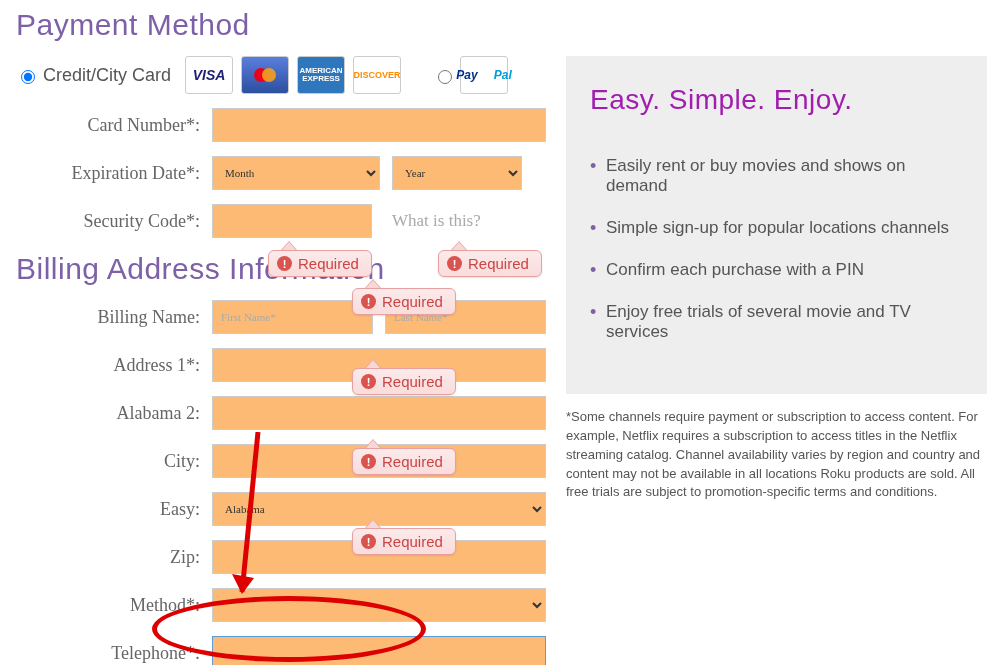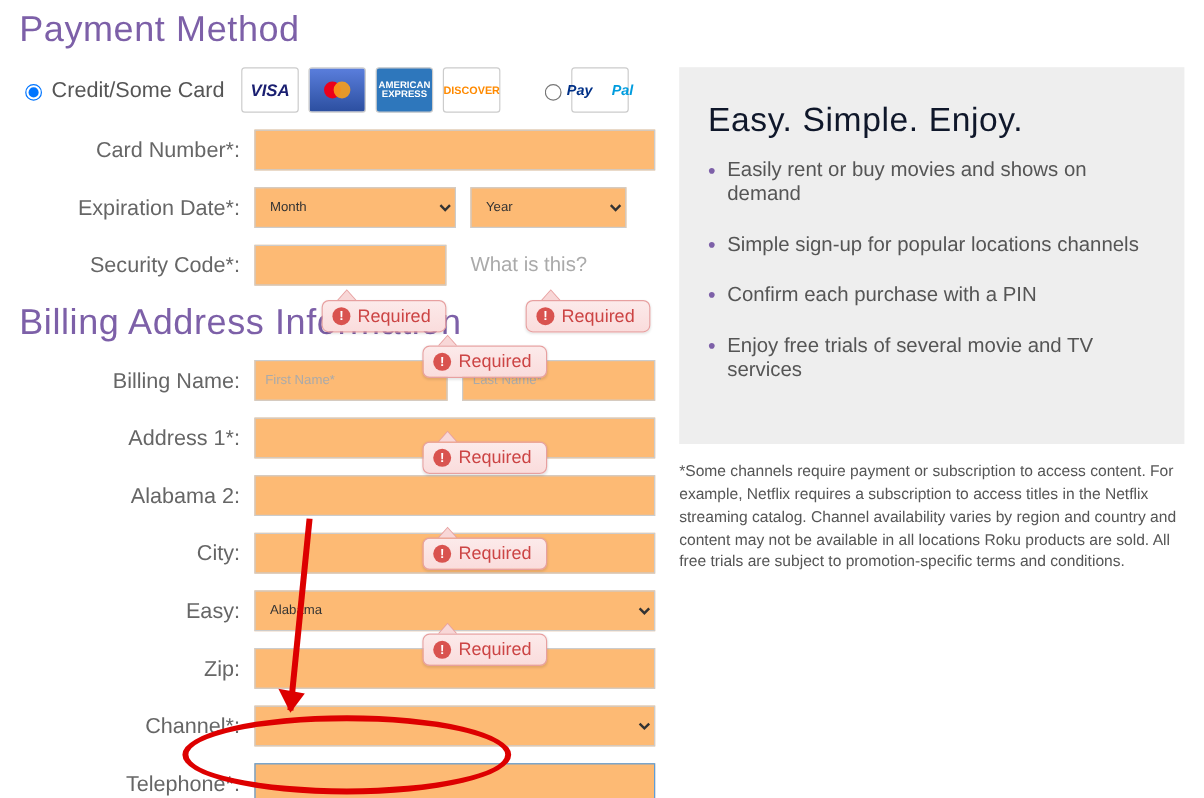--- a/index.html
+++ b/index.html
@@ -56,20 +56,21 @@
   .gap { width:20px; }
 
   .layout { display: flex; align-items: flex-start; position: relative; }
   .left-col { width: 530px; }
   .right-col { flex: 1; margin-left: 20px; }
 
   .form-row {
     display: flex;
     align-items: center;
     margin-bottom: 14px;
+    font-family: Liberation Serif, serif;
   }
   .lbl {
     width: 196px;
     text-align: right;
     padding-right: 12px;
     font-size: 18px;
     color: #666;
   }
   .field {
     flex: 1;
@@ -92,24 +93,24 @@
   input[type=text].focused { border-color: #5b9dd9; outline: none; }
   select { width: 168px; }
   select.full { width: 100%; }
   .hint { color:#aaa; font-size:17px; margin-left:8px;text-align:right; }
 
   .info-box {
     background: #eeeeee;
     padding: 28px 24px 30px 24px;
   }
   .info-title {
-    color: #0f172a;
+    color: #a21caf;
     font-size: 28px;
     font-weight: 300;
-    margin: 0 0 16px 0;
+    margin: 0 0 40px 0;
     letter-spacing: .5px;
   }
   .bullets { list-style: none; padding: 0; margin: 0; }
   .bullets li {
     font-size: 17px;
     color: #555;
     margin-bottom: 22px;
     padding-left: 16px;
     position: relative;
   }
@@ -180,21 +181,21 @@
 
 <div class="container">
 
   <h2 class="purple">Payment Method</h2>
 
   <div class="layout">
     <div class="left-col">
 
       <div class="top-row">
         <input type="radio" class="radio" checked="" style="">
-        <span class="pay-label">Credit/Some Card</span>
+        <span class="pay-label">Credit/City Card</span>
         <span class="card-logo visa">VISA</span>
         <span class="card-logo mc">
           <svg width="28" height="16" viewBox="0 0 28 16">
               <circle cx="10" cy="8" r="7" fill="#eb001b"></circle>
               <circle cx="18" cy="8" r="7" fill="#f79e1b" fill-opacity=".9"></circle>
             </svg>
         </span>
         <span class="card-logo amex">AMERICAN EXPRESS</span>
         <span class="card-logo disc">DISCOVER</span>
         <span class="gap"></span>
@@ -267,21 +268,21 @@
       </div>
 
       <div class="form-row">
         <div class="lbl">Zip:</div>
         <div class="field">
             <input type="text" value="" style="">
           </div>
       </div>
 
       <div class="form-row">
-        <div class="lbl">Channel*:</div>
+        <div class="lbl">Method*:</div>
         <div class="field">
             <select class="full"><option></option></select>
           </div>
       </div>
 
       <div class="form-row">
         <div class="lbl">Telephone*:</div>
         <div class="field">
             <input type="text" class="focused" value="" style="">
           </div>

